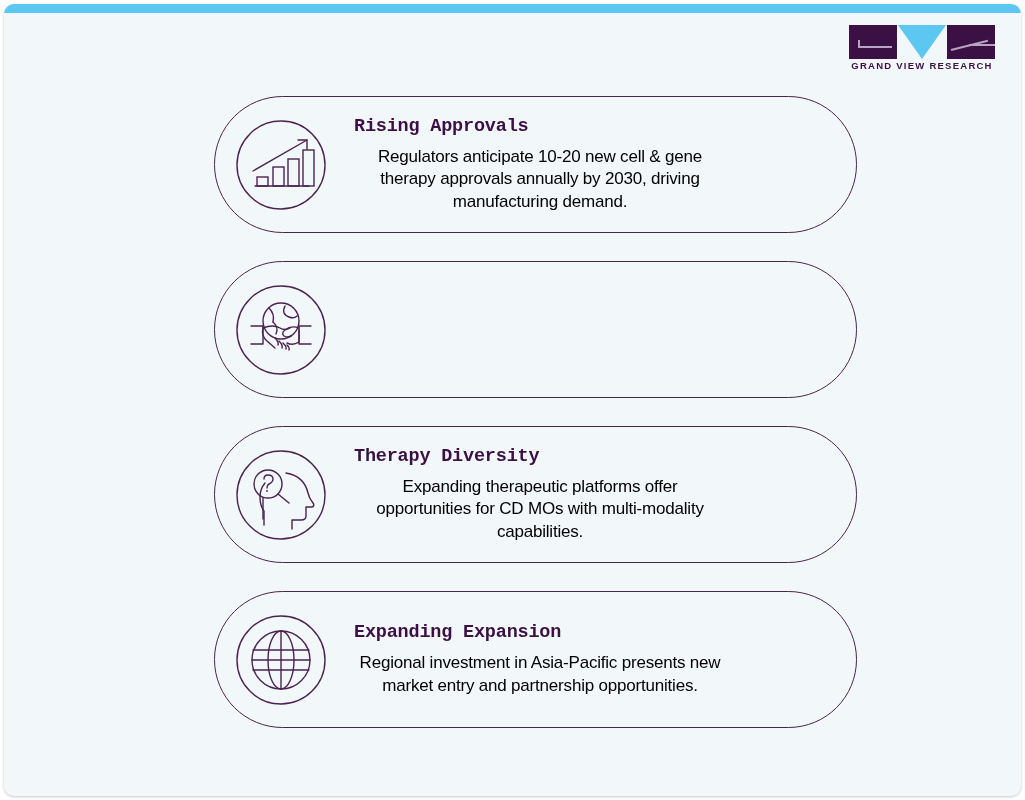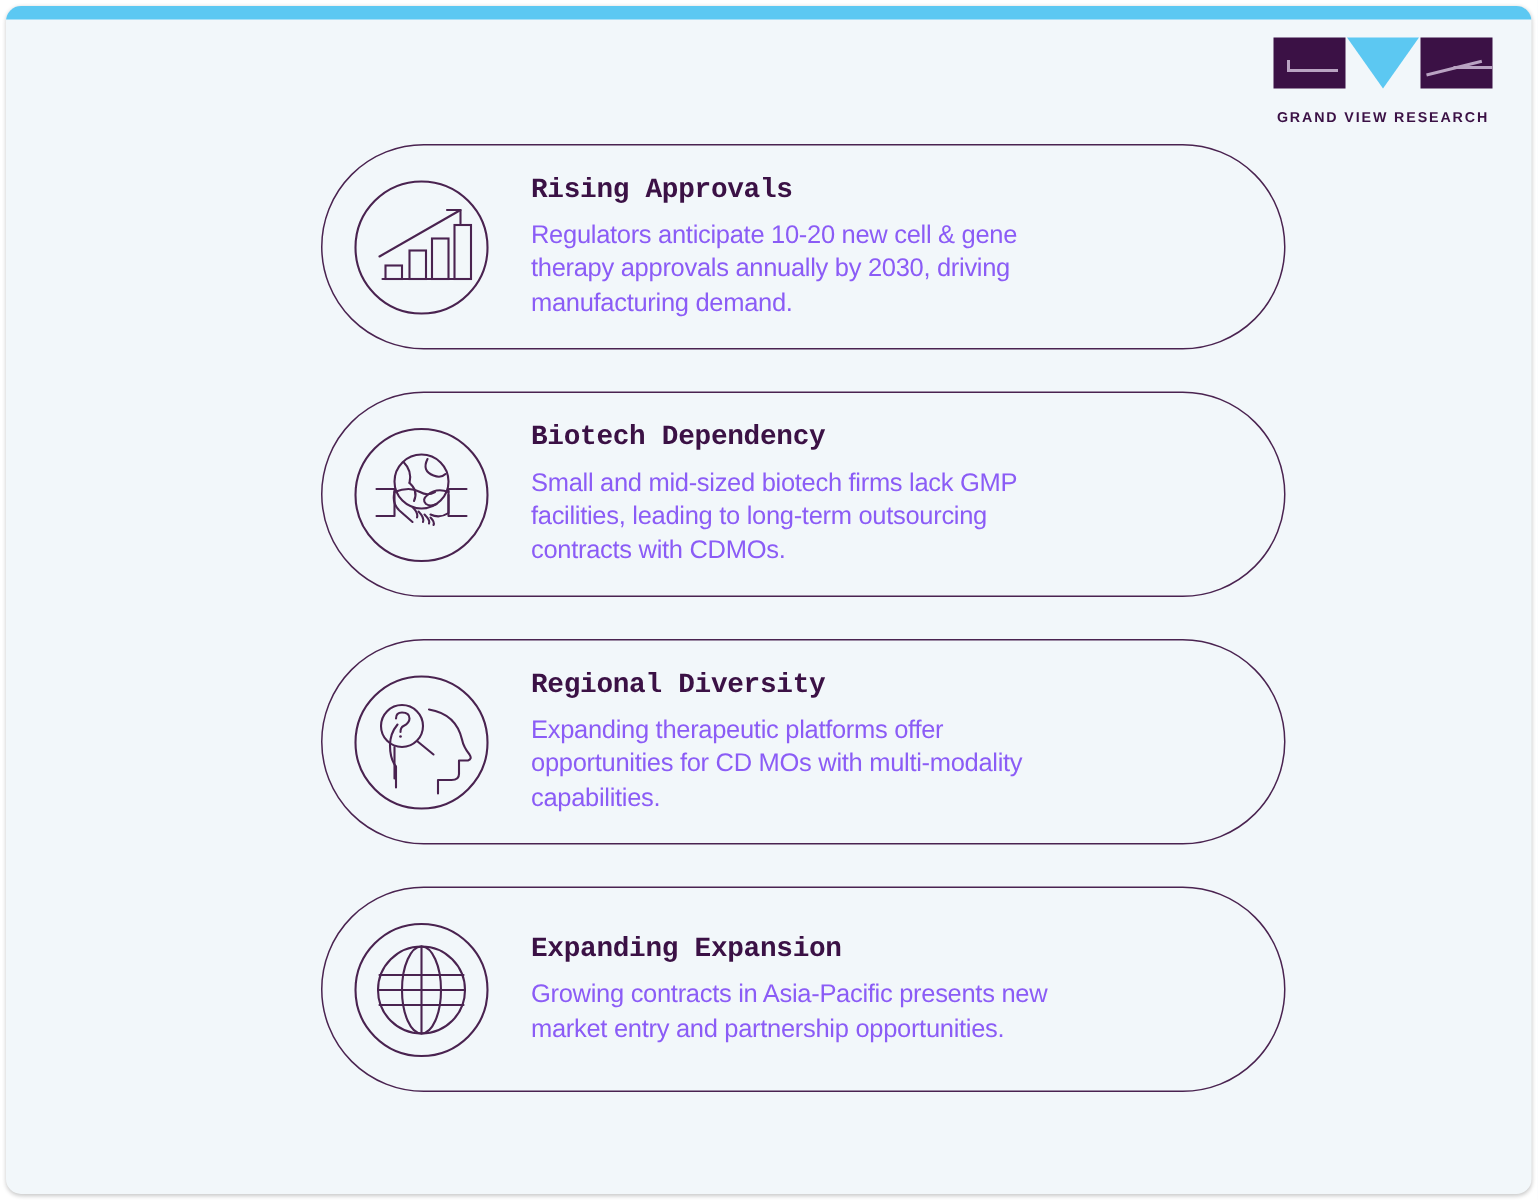--- a/index.html
+++ b/index.html
@@ -91,21 +91,21 @@
     background: #b9a3c2;
   }
   #logo-triangle {
     width: 0;
     height: 0;
     border-left: 24px solid transparent;
     border-right: 24px solid transparent;
     border-top: 34px solid #5cc8f2;
   }
   #logo-text {
-    margin-top: 14px;
+    margin-top: 1px;
     font-family: "Liberation Sans", sans-serif;
     font-size: 9.5px;
     font-weight: bold;
     letter-spacing: 1.25px;
     color: #3b1145;
     white-space: nowrap;
   }
 
   
   #cards {
@@ -143,23 +143,24 @@
     font-size: 18.5px;
     font-weight: bold;
     color: #3b1145;
     letter-spacing: -0.2px;
     margin-bottom: 9px;
   }
   .card-desc {
     font-family: "Liberation Sans Narrow", "Liberation Sans", sans-serif;
     font-size: 17px;
     line-height: 1.33;
-    color: #8b5cf6;
+    color: #000000;
     letter-spacing: -0.2px;
     max-width: 372px;
+    text-align: center;
   }
 </style>
 </head>
 <body>
 
 <div id="page">
 
   <div id="top-accent"></div>
 
   <div id="logo">
@@ -211,57 +212,53 @@
           <path d="M34 50 q10 -4 17 0 q5 3 10 0"></path>
           <path d="M34 50 q-2 8 4 13 l8 7"></path>
           <path d="M70 50 q-8 -3 -14 2 q-4 3 -1 6 q3 2 7 0"></path>
           <path d="M70 52 v12 q-6 4 -12 1"></path>
           <path d="M46 60 q4 4 3 7"></path>
           <path d="M50 63 q4 4 3 7"></path>
           <path d="M54 65 q4 4 3 6"></path>
           <path d="M58 67 q3 3 2 5"></path>
         </svg>
       </div>
-      <div class="card-body">
-        <div class="card-title">Biotech Dependency</div>
-        <div class="card-desc">Small and mid-sized biotech firms lack GMP facilities, leading to long-term outsourcing contracts with CDMOs.</div>
-      </div>
     </div>
 
     <div class="card">
       <div class="card-icon">
         <svg width="104" height="104" viewBox="0 0 104 104" fill="none" stroke="#4a2350" stroke-width="1.4" stroke-linecap="round" stroke-linejoin="round">
           <circle cx="52" cy="52" r="44"></circle>
           <path d="M57 30 q18 3 22 20 q1 5 5 10 q2 3 -1 4 h-6 v9 q0 4 -5 4 h-9 v9"></path>
           <path d="M36 40 q-5 6 -5 14 q0 9 4 14 v14"></path>
           <line x1="34" y1="55" x2="34" y2="76"></line>
           <circle cx="39" cy="41" r="14"></circle>
           <line x1="49" y1="51" x2="60" y2="60"></line>
           <path d="M35 36 q0 -4 4 -4 q5 0 5 4 q0 3 -4 5 q-2 1 -2 4"></path>
           <circle cx="38" cy="48" r="0.9" fill="#4a2350" stroke="none"></circle>
         </svg>
       </div>
       <div class="card-body">
-        <div class="card-title">Regional Diversity</div>
+        <div class="card-title">Therapy Diversity</div>
         <div class="card-desc">Expanding therapeutic platforms offer opportunities for CD MOs with multi-modality capabilities.</div>
       </div>
     </div>
 
     <div class="card">
       <div class="card-icon">
         <svg width="104" height="104" viewBox="0 0 104 104" fill="none" stroke="#4a2350" stroke-width="1.4" stroke-linecap="round">
           <circle cx="52" cy="52" r="44"></circle>
           <circle cx="52" cy="52" r="29"></circle>
           <line x1="24" y1="42" x2="80" y2="42"></line>
           <line x1="23" y1="52" x2="81" y2="52"></line>
           <line x1="24" y1="62" x2="80" y2="62"></line>
           <ellipse cx="52" cy="52" rx="13" ry="29"></ellipse>
           <line x1="52" y1="23" x2="52" y2="81"></line>
         </svg>
       </div>
       <div class="card-body">
         <div class="card-title">Expanding Expansion</div>
-        <div class="card-desc">Growing contracts in Asia-Pacific presents new market entry and partnership opportunities.</div>
+        <div class="card-desc">Regional investment in Asia-Pacific presents new market entry and partnership opportunities.</div>
       </div>
     </div>
 
   </div>
 </div>
 
 </body></html>

